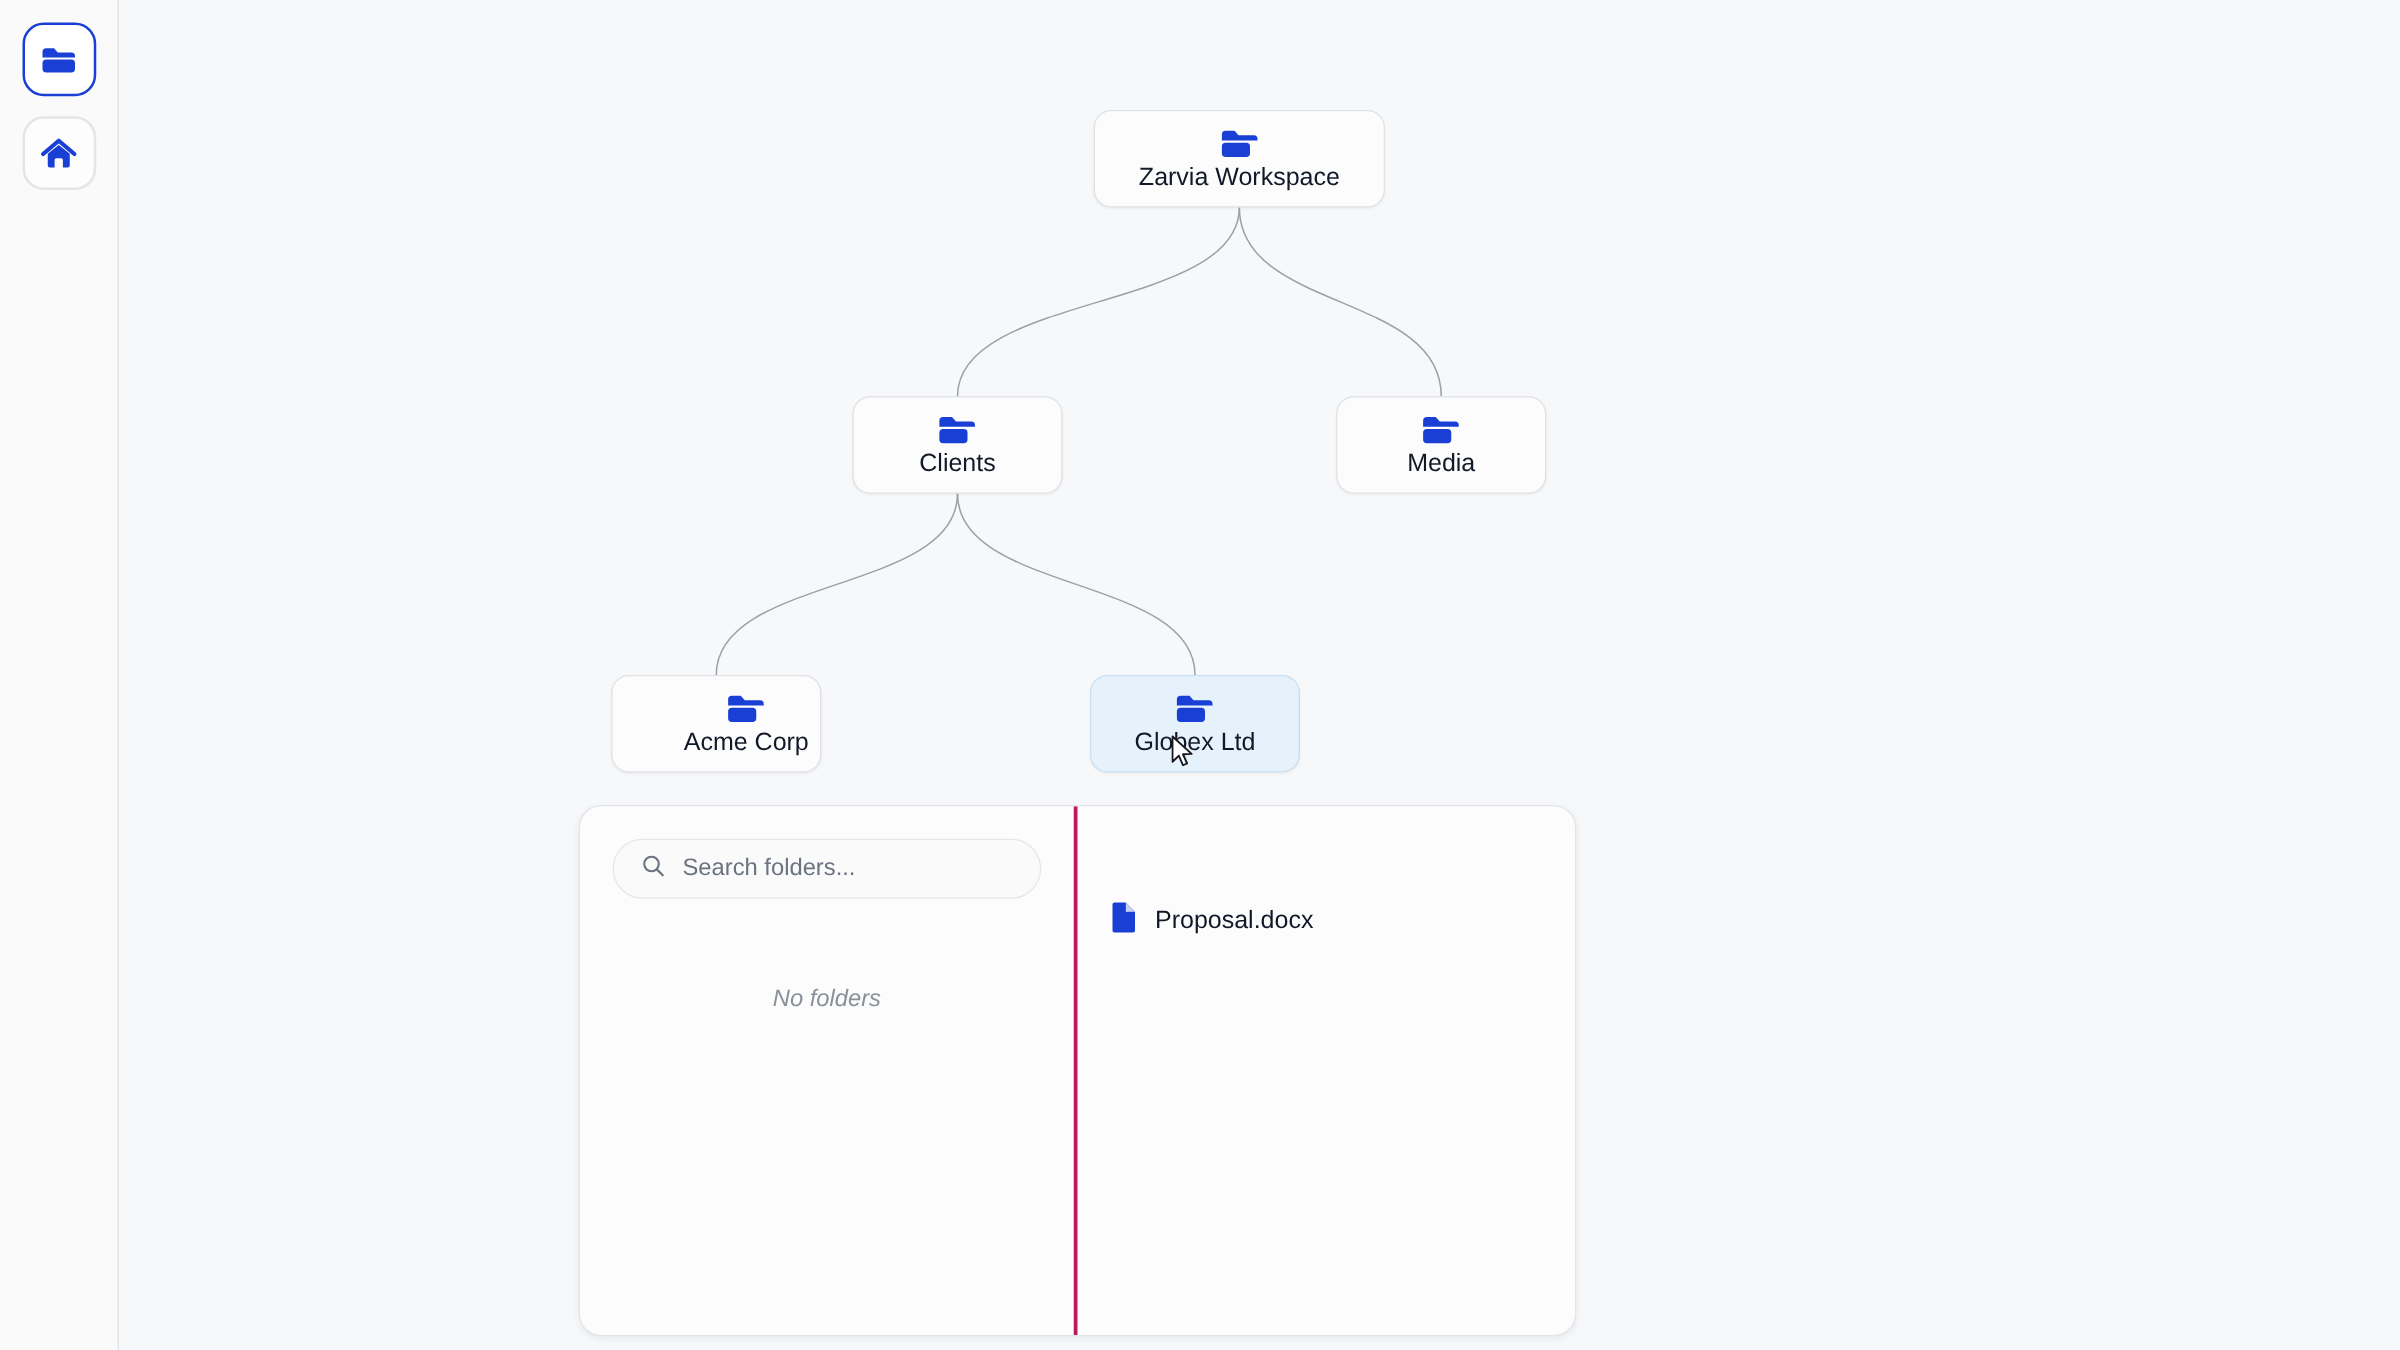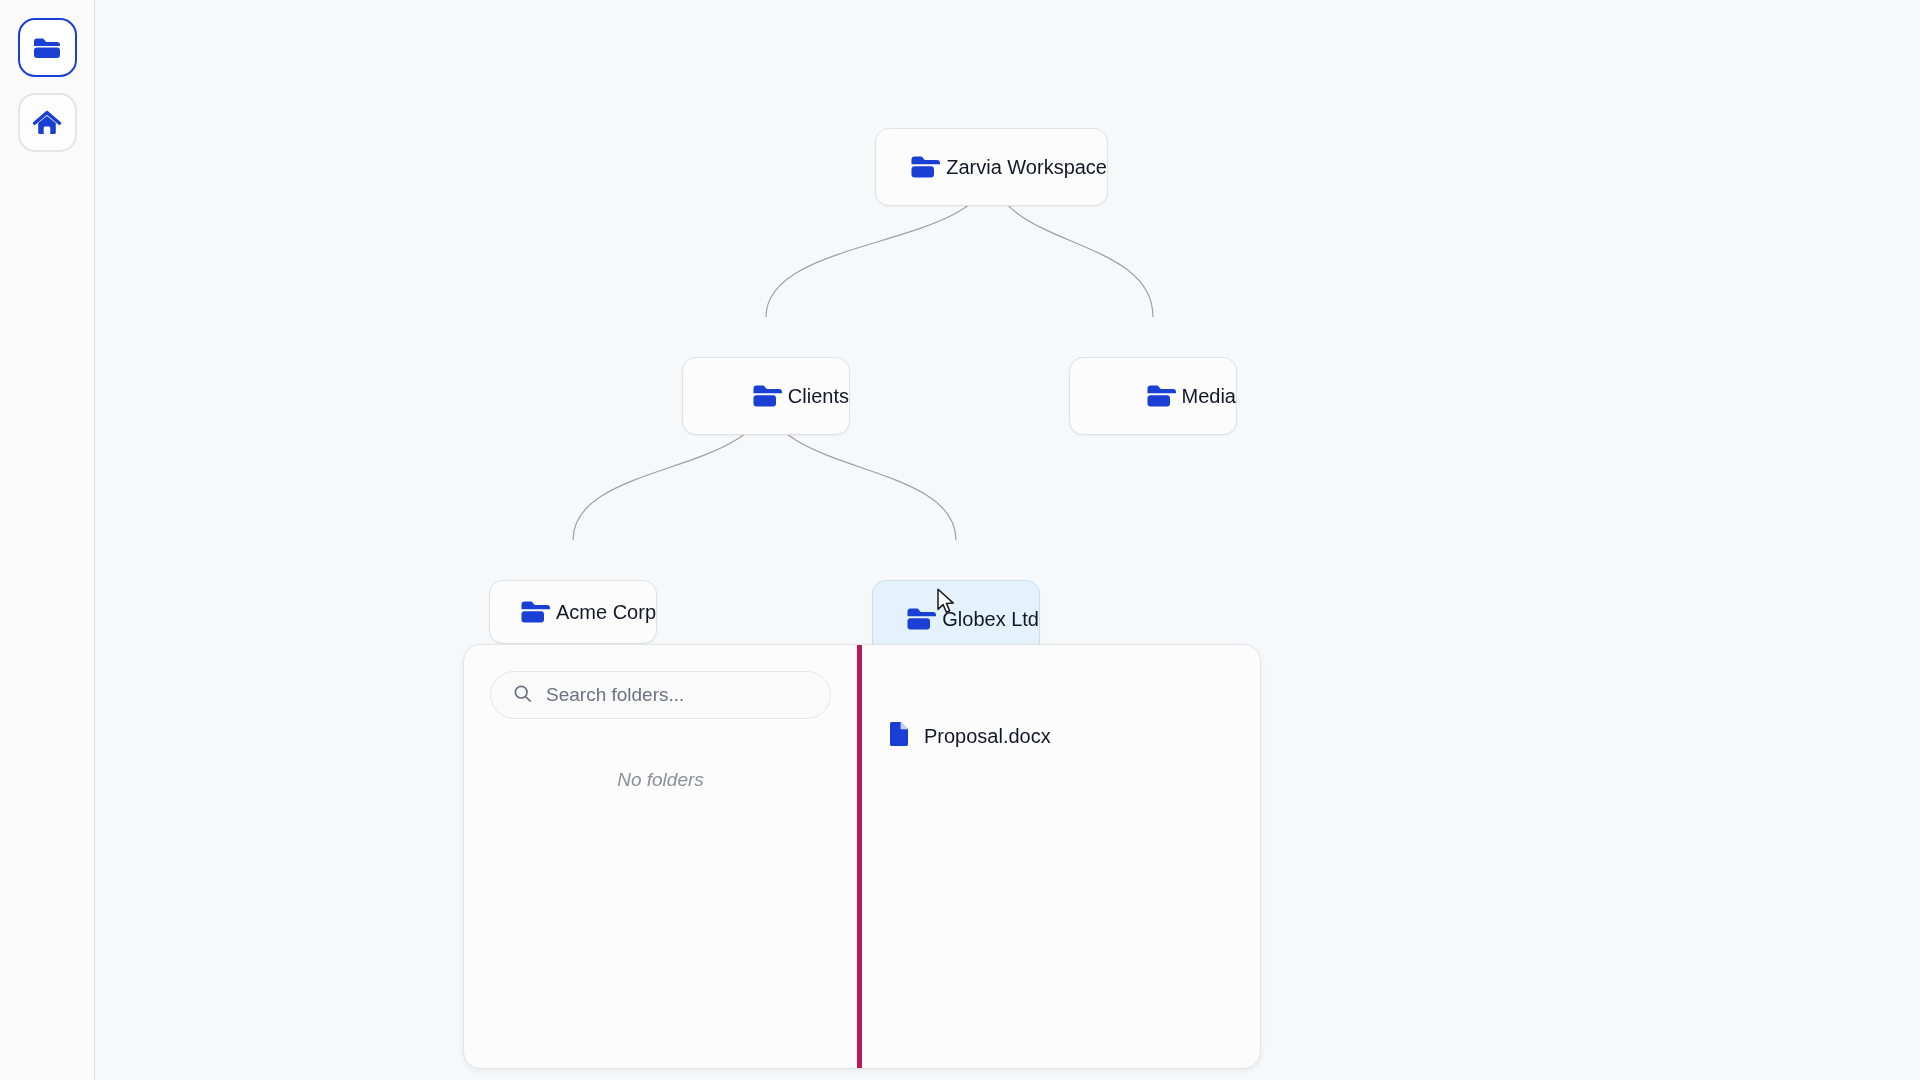--- a/index.html
+++ b/index.html
@@ -45,26 +45,25 @@
     background: #f7f8f9;
   }
   #edges { position: absolute; left: 0; top: 0; width: 1825px; height: 1080px; pointer-events: none; }
 
   .node {
     position: absolute;
     background: #fcfcfd;
     border: 1px solid #dfe1e5;
     border-radius: 14px;
     box-shadow: 0 1px 2px rgba(16,24,40,.05);
-    display: flex; flex-direction: row;
-    align-items: center; justify-content: flex-end;
+    display: flex; flex-direction: column;
+    align-items: center; justify-content: center;
     gap: 4px;
     cursor: pointer;
     z-index: 2;
-    margin-top: 40px;
   }
   .node.selected {
     background: #e6f2fb;
     border-color: #c7dff1;
   }
   .node .n-icon { display: block; height: 26px; }
   .node .n-label {
     font-size: 20px;
     color: #111827;
     line-height: 1;
@@ -82,21 +81,21 @@
     box-shadow: 0 2px 6px rgba(16,24,40,.06);
     display: flex;
     z-index: 3;
     overflow: hidden;
   }
   .pane {
     flex: 1 1 50%;
     padding: 26px 26px 0 26px;
     display: flex; flex-direction: column;
   }
-  .pane.left { border-right: 5px solid #be185d; }
+  .pane.left { border-right: 3px solid #be185d; gap: 20px; }
 
   .search-box {
     position: relative;
     height: 48px;
     border: 1px solid #e4e6ea;
     border-radius: 24px;
     background: #fafafb;
     display: flex; align-items: center;
     padding-left: 22px;
     gap: 14px;
@@ -175,21 +174,21 @@
           </svg></span>
         <span class="n-label">Media</span>
       </div>
       <div class="node" style="left: 587px; top: 317px; width: 168px; height: 78px;">
         <span class="n-icon"><svg width="32" height="26" viewBox="0 0 32 26" aria-hidden="true">
             <path d="M1.5 5.6a3 3 0 0 1 3-3h7.1l3.2 3.5H27a3 3 0 0 1 3 3v1.2H1.5z" fill="#1a3fd4"></path>
             <rect x="1.5" y="12.2" width="22.5" height="11.4" rx="3" fill="#1a3fd4"></rect>
           </svg></span>
         <span class="n-label">Clients</span>
       </div>
-      <div class="node" style="left: 394px; top: 540px; width: 168px; height: 64px; padding-left: 48px;">
+      <div class="node" style="left: 394px; top: 540px; width: 168px; height: 78px; padding-left: 48px;">
         <span class="n-icon"><svg width="32" height="26" viewBox="0 0 32 26" aria-hidden="true">
             <path d="M1.5 5.6a3 3 0 0 1 3-3h7.1l3.2 3.5H27a3 3 0 0 1 3 3v1.2H1.5z" fill="#1a3fd4"></path>
             <rect x="1.5" y="12.2" width="22.5" height="11.4" rx="3" fill="#1a3fd4"></rect>
           </svg></span>
         <span class="n-label">Acme Corp</span>
       </div>
       <div class="node selected" style="left: 777px; top: 540px; width: 168px; height: 78px;">
         <span class="n-icon"><svg width="32" height="26" viewBox="0 0 32 26" aria-hidden="true">
             <path d="M1.5 5.6a3 3 0 0 1 3-3h7.1l3.2 3.5H27a3 3 0 0 1 3 3v1.2H1.5z" fill="#1a3fd4"></path>
             <rect x="1.5" y="12.2" width="22.5" height="11.4" rx="3" fill="#1a3fd4"></rect>

